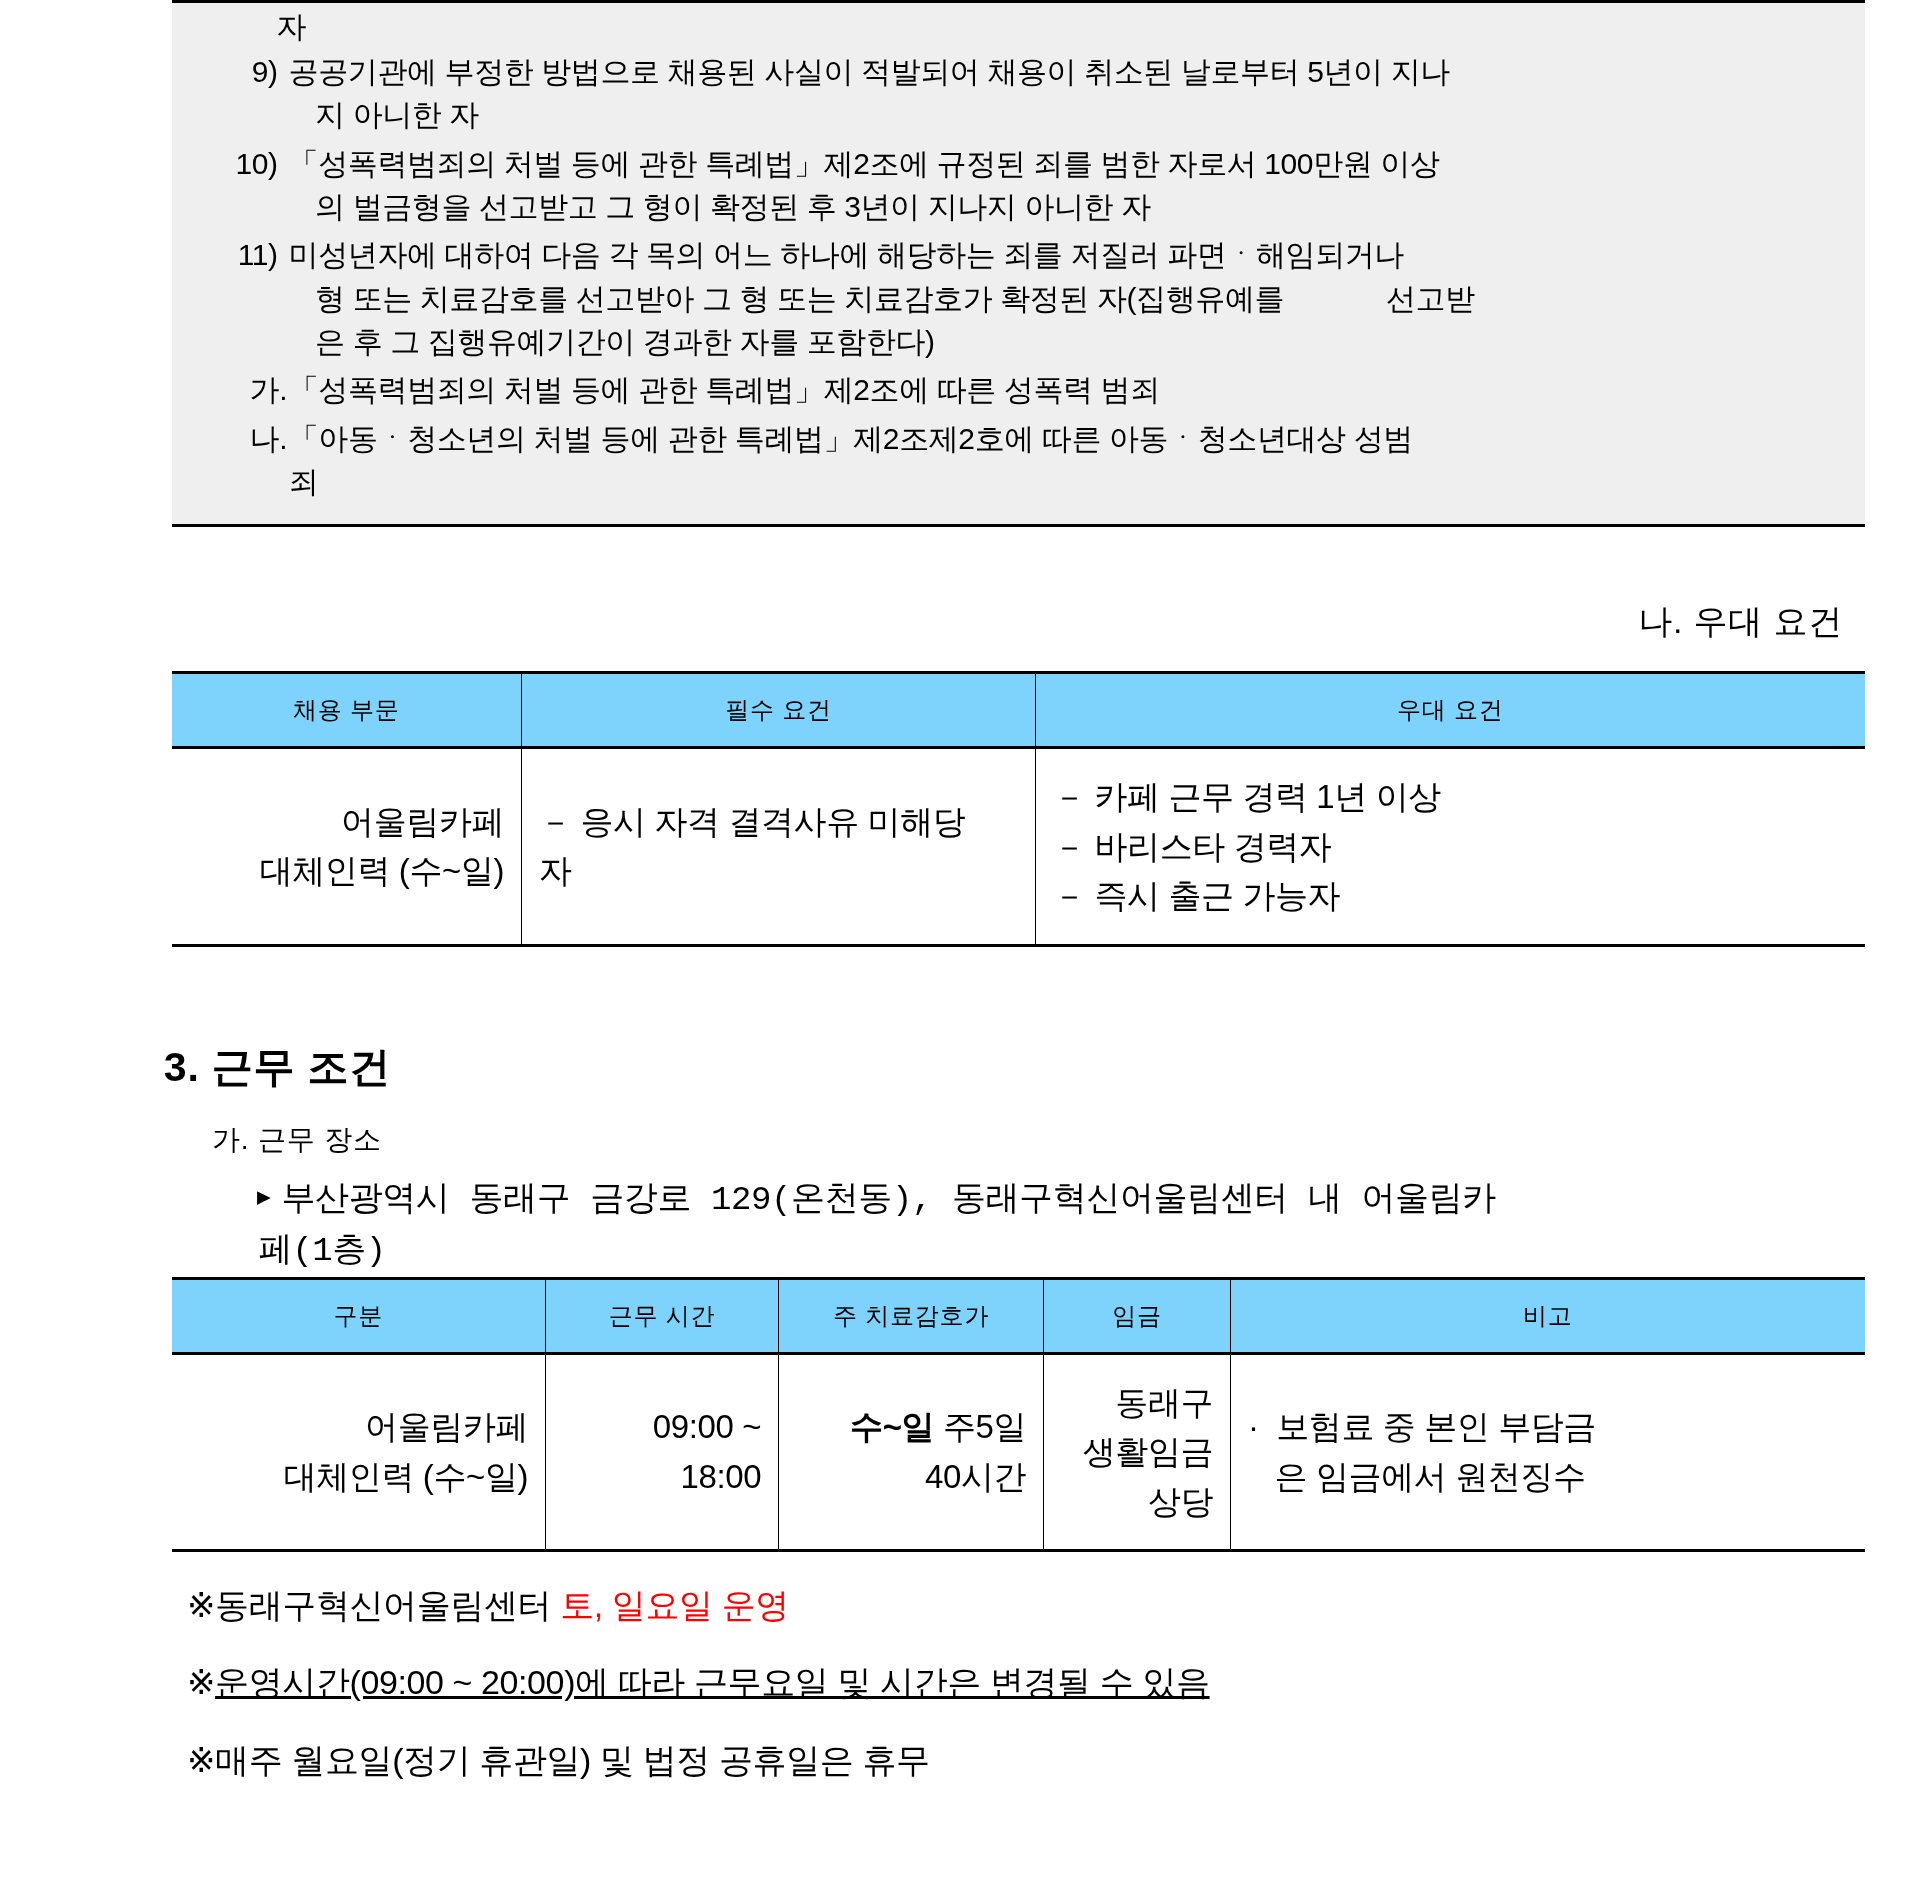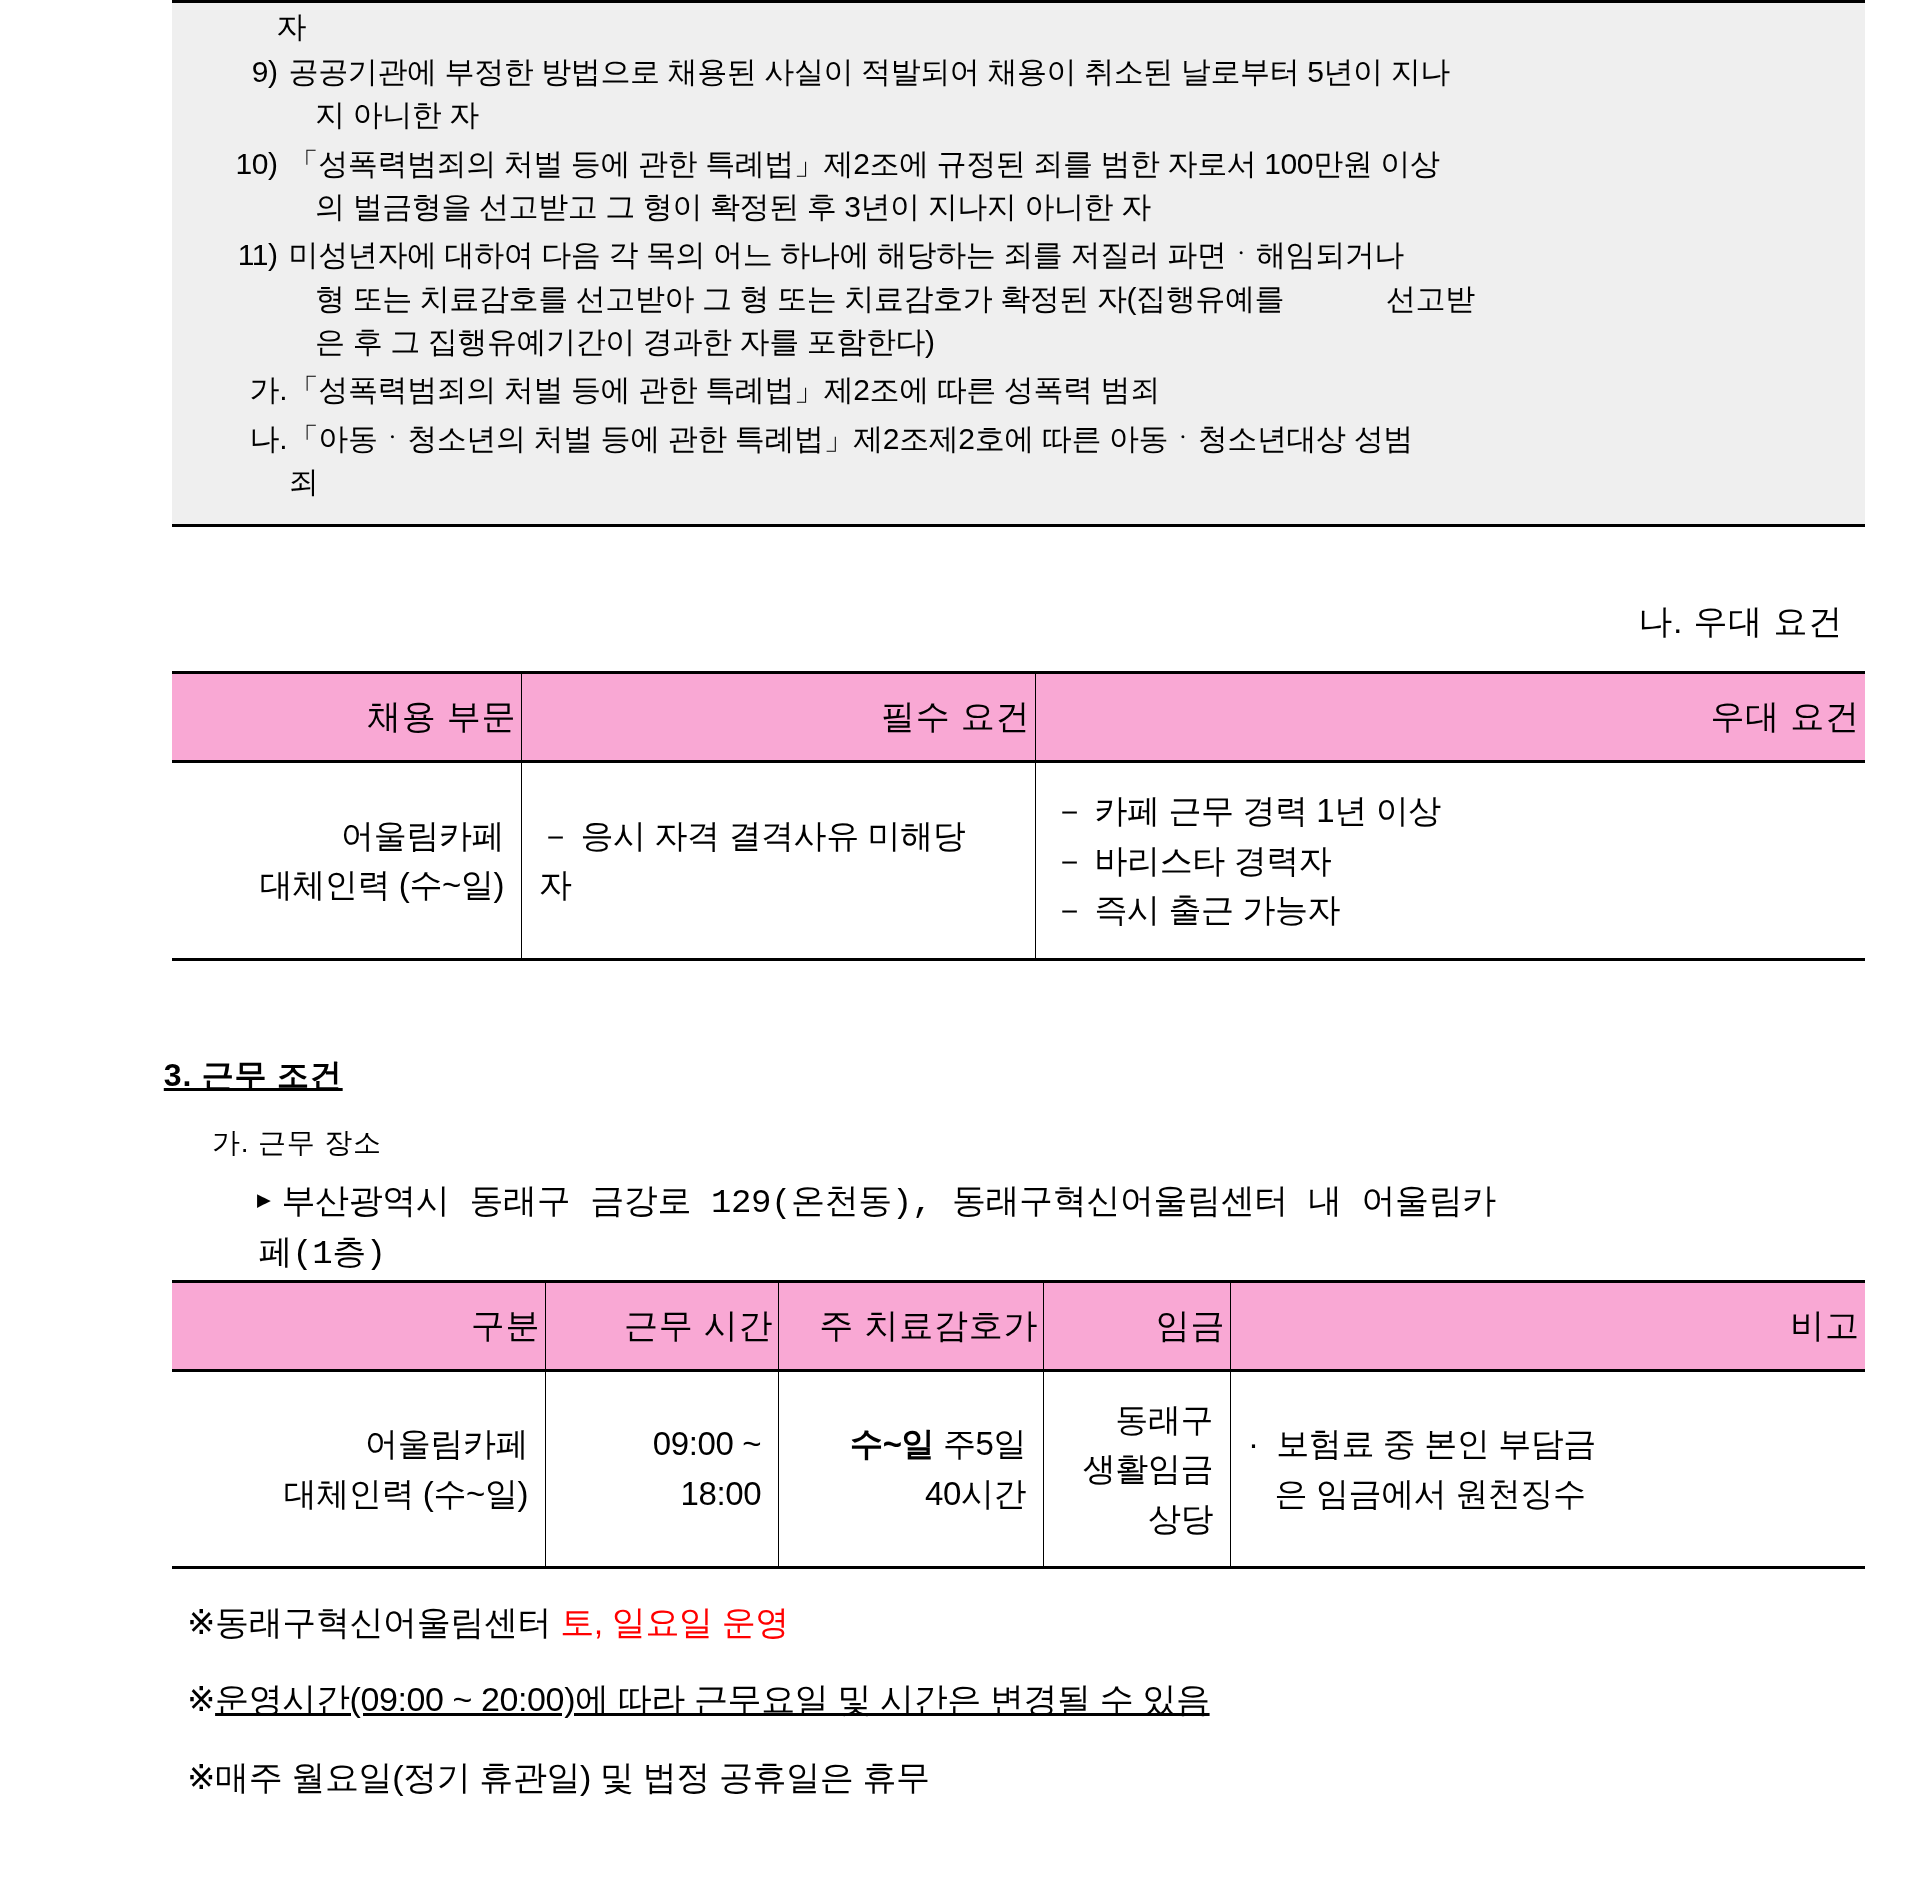--- a/index.html
+++ b/index.html
@@ -83,25 +83,24 @@
   .gap-sp { display: inline-block; width: 86px; }
 
   
   .h-nav {
     font-size: 34px;
     margin: 72px 0 26.5px 53px;
     letter-spacing: 0.8px;
     text-align: right;
   }
   .h-section {
-    font-size: 32px;
+    font-size: 41px;
     font-weight: bold;
     margin: 93px 0 26.5px 7.8px;
     letter-spacing: 0.8px;
-    text-decoration: underline;
   }
   .h-sub {
     font-size: 28px;
     margin: 26.5px 0 15.6px 56px;
     letter-spacing: 0.8px;
   }
   .bullet-line {
     font-size: 34px;
     line-height: 1.5;
     margin: 14px 0 0 101px;
@@ -117,27 +116,27 @@
   }
 
   
   table.doc {
     border-collapse: collapse;
     width: 1693px;
     margin-left: 15.6px;
     table-layout: fixed;
   }
   table.doc thead th {
-    background: #f9a8d4;
-    font-size: 34px;
+    background: #7dd3fc;
+    font-size: 24px;
     font-weight: normal;
     padding: 20px 4.7px;
     border-left: 1.6px solid #000;
     border-right: 1.6px solid #000;
-    text-align: right;
+    text-align: center;
     letter-spacing: 0.8px;
   }
   table.doc thead tr {
     border-top: 3.9px solid #000;
     border-bottom: 3.1px solid #000;
   }
   table.doc tbody tr {
     border-bottom: 3.9px solid #000;
   }
   table.doc tbody td {

